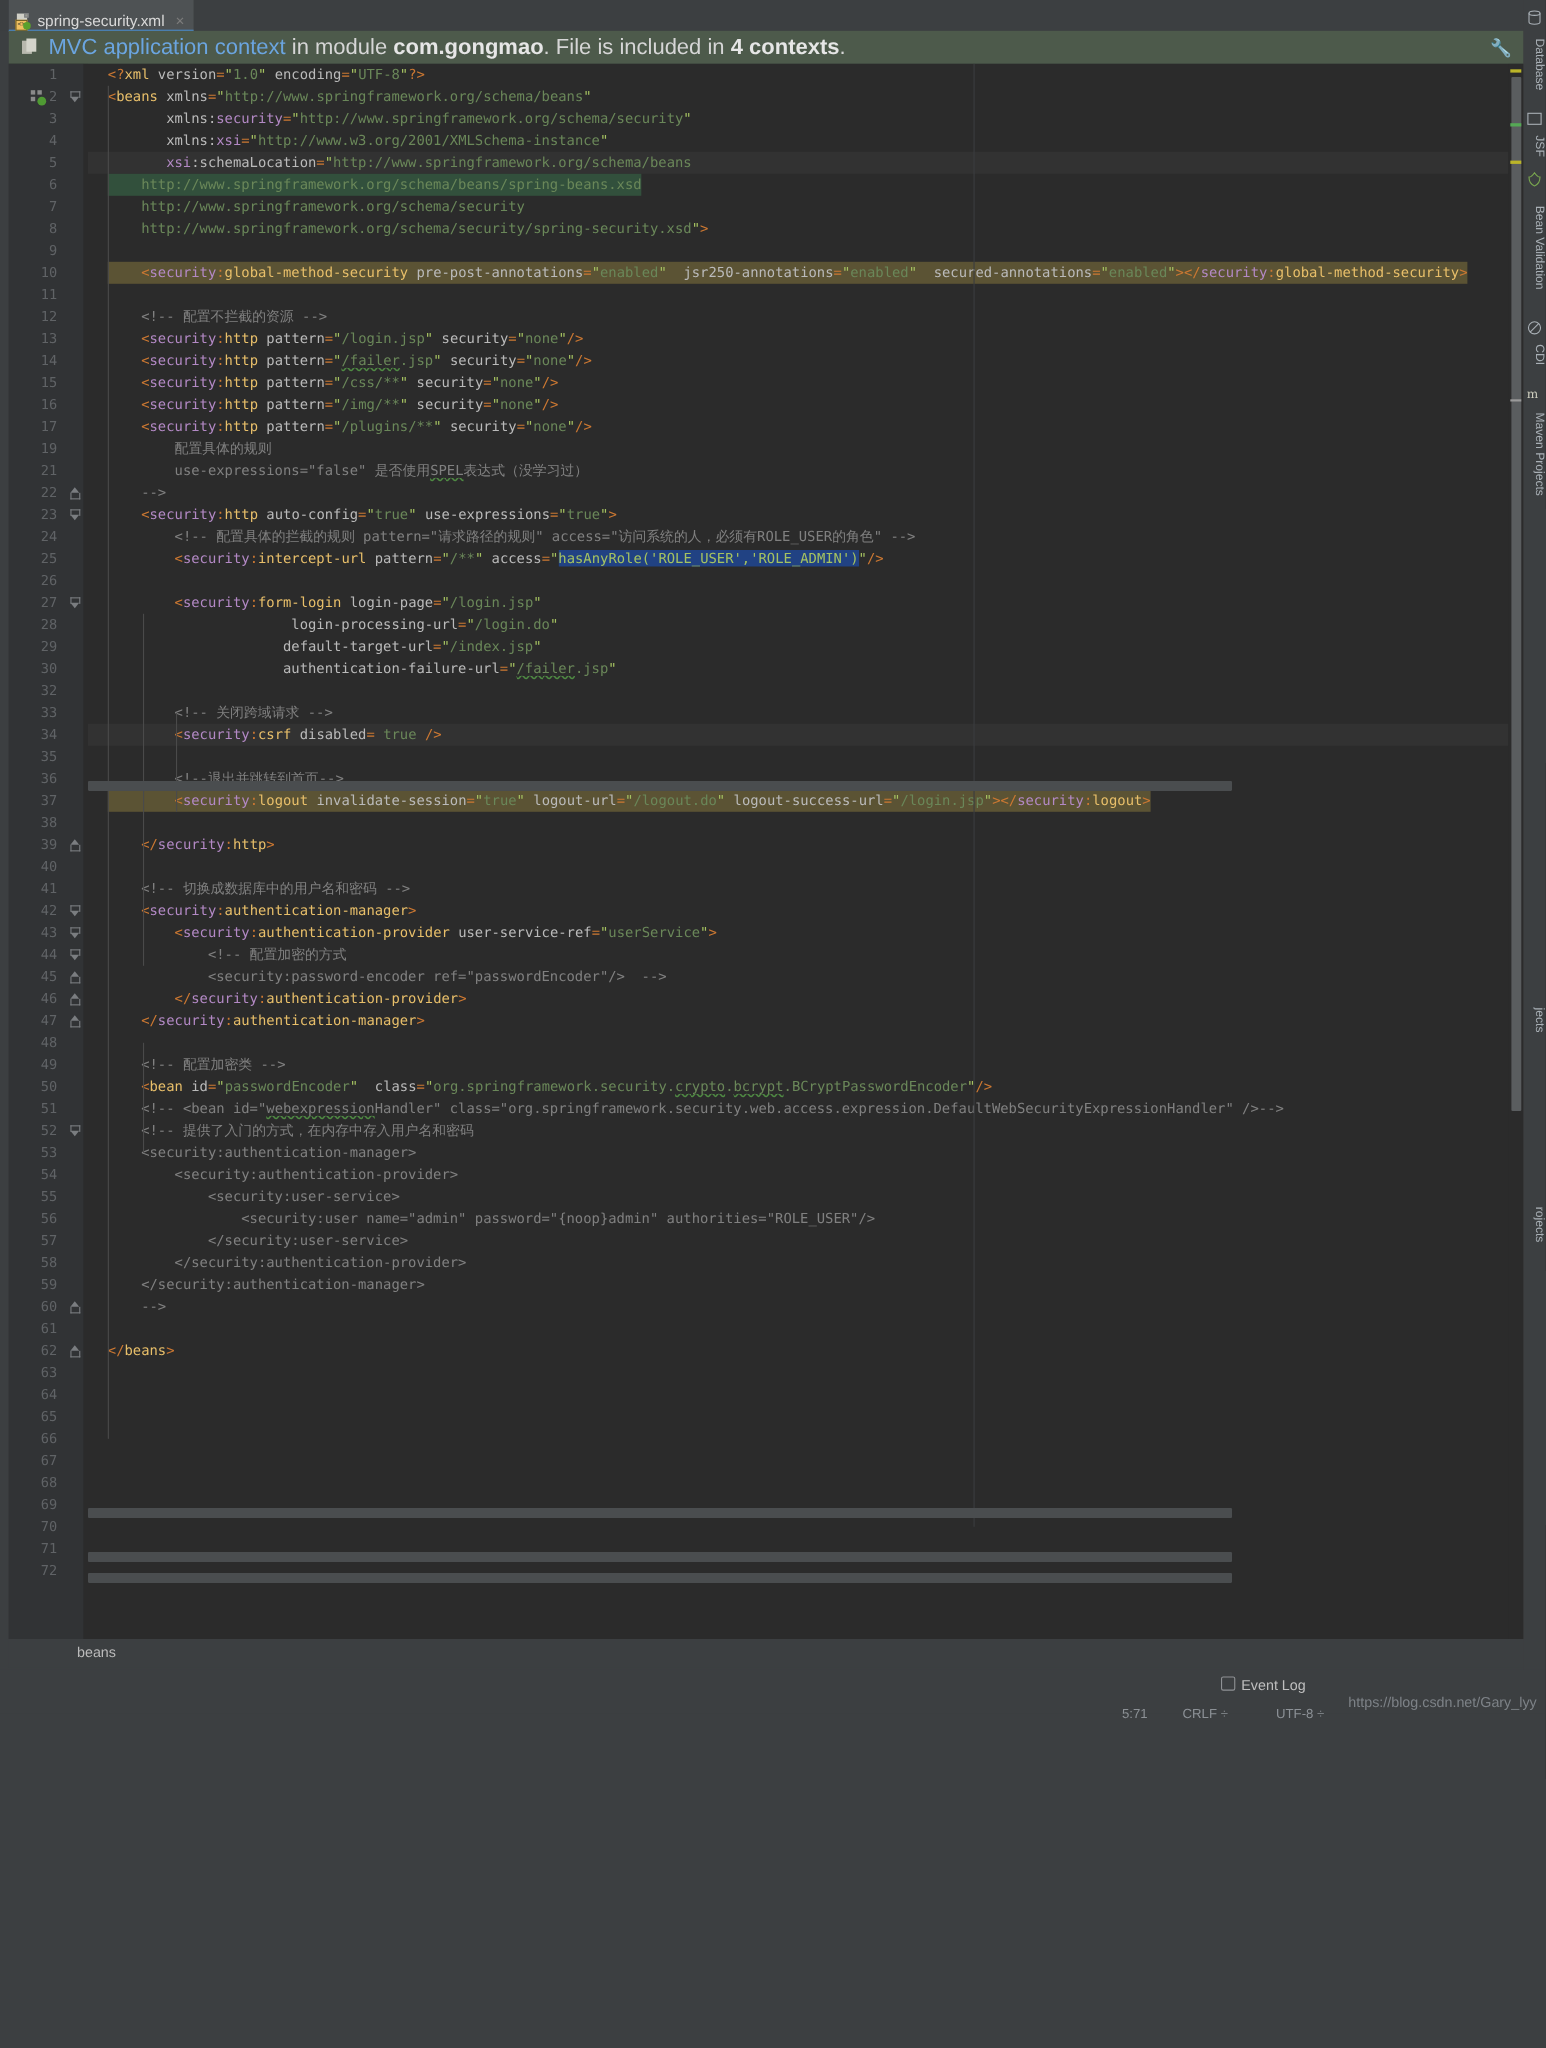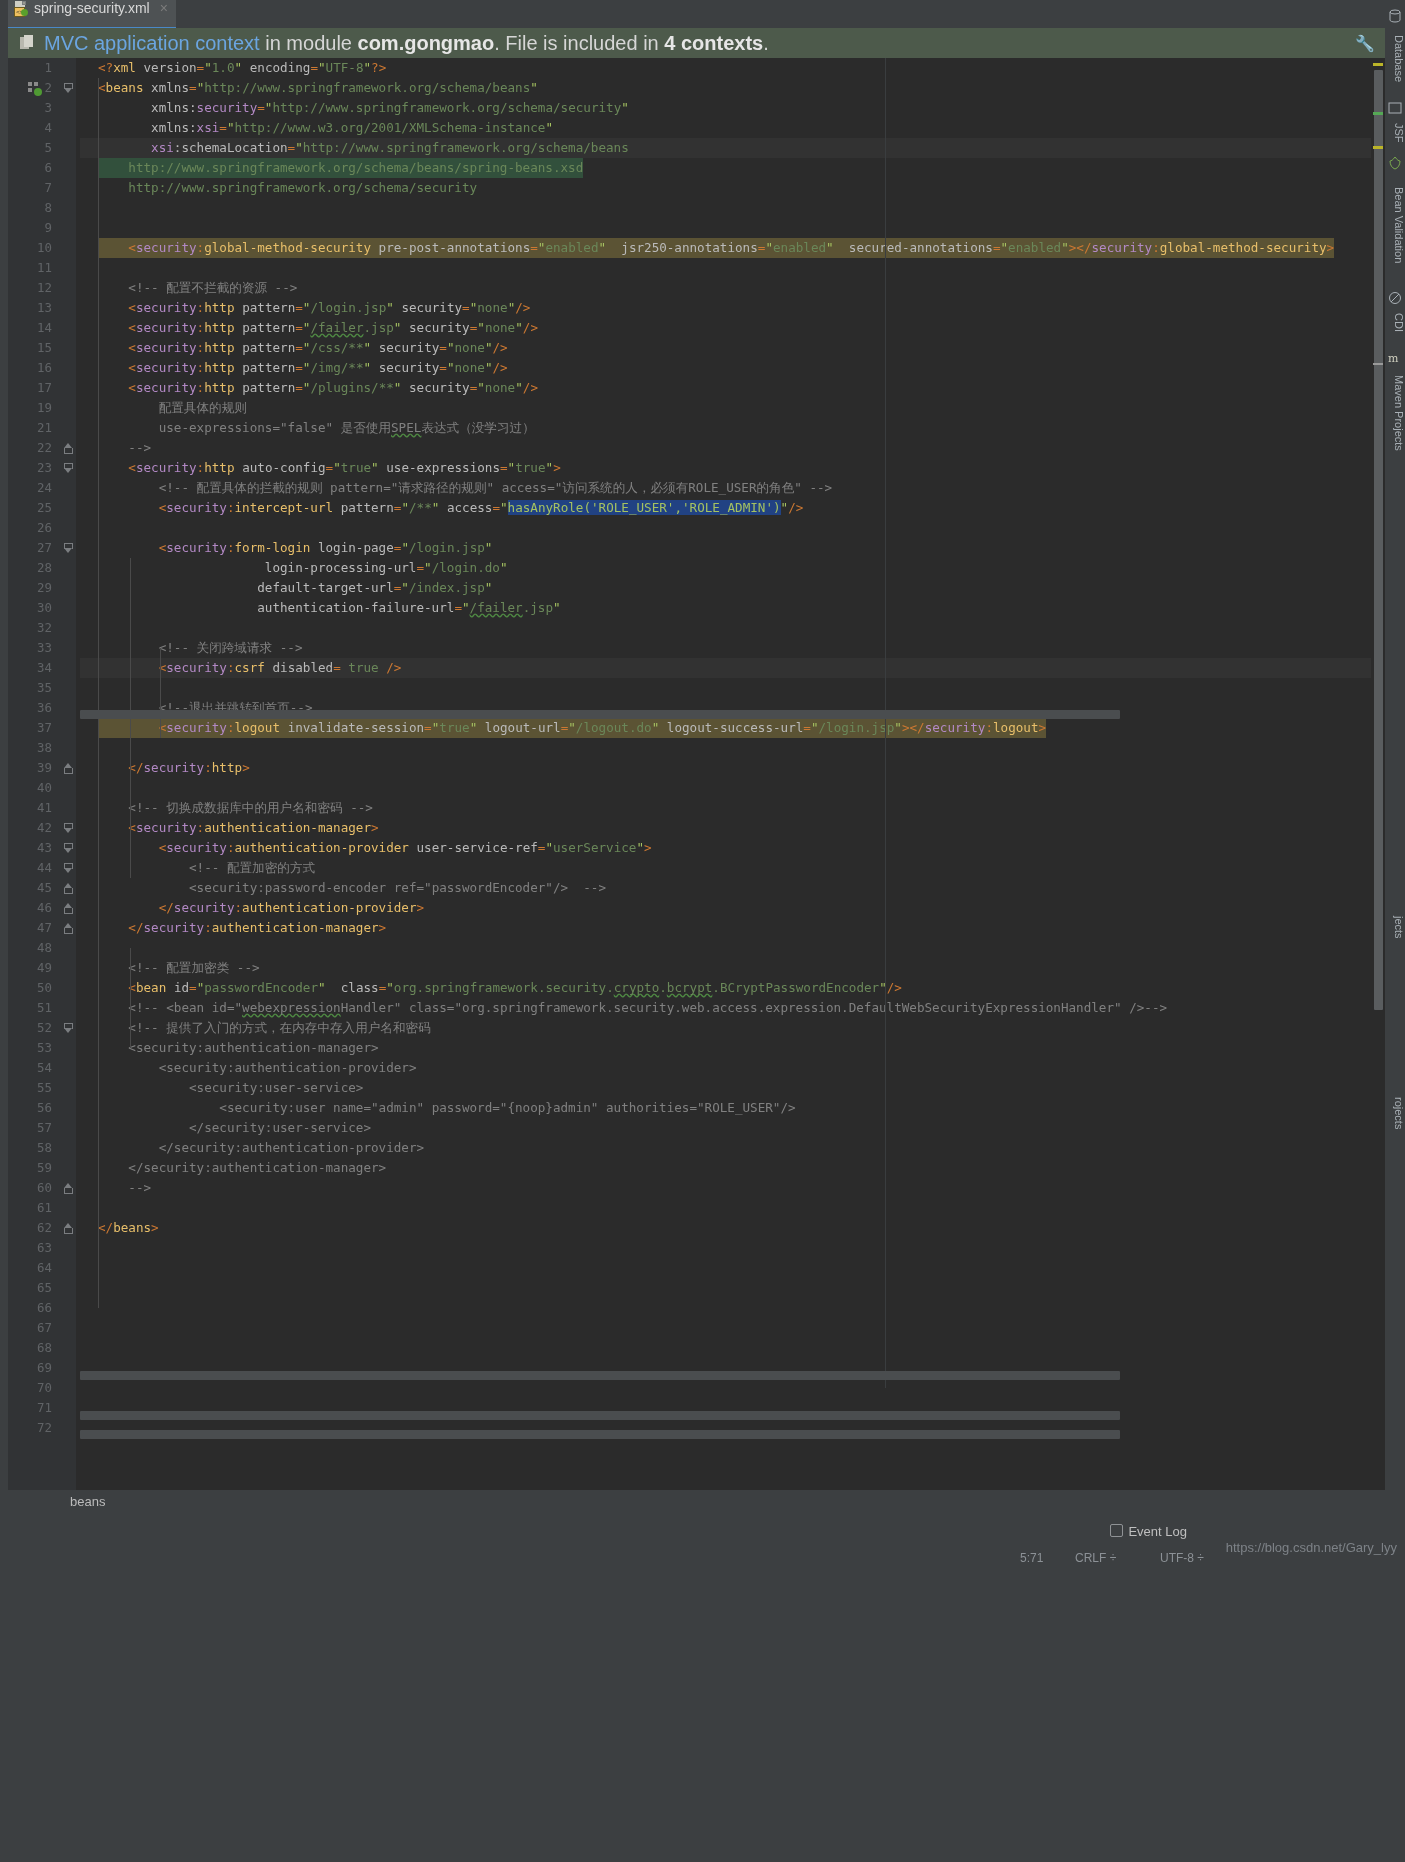--- a/index.html
+++ b/index.html
@@ -3,21 +3,21 @@
 <meta charset="utf-8">
 <style>
   html,body{margin:0;padding:0;background:#3c3f41;}
   body{
     width:1405px;height:1862px;overflow:hidden;position:relative;
     font-family:"DejaVu Sans Mono",monospace;
     -webkit-font-smoothing:none;
   }
   
   .tabbar{position:absolute;left:0;top:0;width:1385px;height:28px;background:#3c3f41;}
-  .tab{position:absolute;left:8px;top:0;height:27px;display:flex;align-items:flex-start;
+  .tab{position:absolute;left:8px;top:0;height:27px;display:flex;align-items:flex-end;
        padding:0 8px 0 6px;background:#4e5254;border-bottom:2px solid #4a88c7;}
   .tab .ficon{width:14px;height:16px;margin-right:6px;position:relative;flex:none;}
   .tab .ficon .pg{position:absolute;left:1px;top:1px;width:10px;height:13px;background:#cfcfc6;
       clip-path:polygon(0 0,70% 0,100% 25%,100% 100%,0 100%);}
   .tab .ficon .fold{position:absolute;left:7.5px;top:1px;width:4px;height:4px;background:#9a9a90;}
   .tab .ficon .bdg{position:absolute;left:0px;top:7px;width:9px;height:8px;background:#f0c060;
       border:1px solid #6b5a20;font-size:6px;color:#3b3b2a;line-height:7px;text-align:center;}
   .tab .ficon .dot{position:absolute;left:7px;top:9px;width:7px;height:7px;border-radius:50%;
       background:#5aa02c;}
   .tab .tlabel{font-family:"Liberation Sans",sans-serif;font-size:14px;color:#d8d8d8;}
@@ -136,21 +136,21 @@
   <div class="gutter"></div>
   <div class="gutter2"></div>
   <div class="lines" id="code-lines">
       <div class="ln"><span class="num">1</span><span class="code"><span class="op">&lt;?</span><span class="t">xml</span><span class="pl"> </span><span class="at">version</span><span class="op">=</span><span class="q">"</span><span class="v">1.0</span><span class="q">"</span><span class="pl"> </span><span class="at">encoding</span><span class="op">=</span><span class="q">"</span><span class="v">UTF-8</span><span class="q">"</span><span class="op">?&gt;</span></span></div>
       <div class="ln"><span class="num">2</span><span class="bean-badge"><span class="sq1"></span><span class="sq2"></span><span class="sq3"></span><span class="cir"></span></span><span class="fold dn"></span><span class="code"><span class="op">&lt;</span><span class="t">beans</span><span class="pl"> </span><span class="at">xmlns</span><span class="op">=</span><span class="q">"</span><span class="v">http://www.springframework.org/schema/beans</span><span class="q">"</span></span></div>
       <div class="ln"><span class="num">3</span><span class="code"><span class="pl">       </span><span class="at">xmlns:</span><span class="ns">security</span><span class="op">=</span><span class="q">"</span><span class="v">http://www.springframework.org/schema/security</span><span class="q">"</span></span></div>
       <div class="ln"><span class="num">4</span><span class="code"><span class="pl">       </span><span class="at">xmlns:</span><span class="ns">xsi</span><span class="op">=</span><span class="q">"</span><span class="v">http://www.w3.org/2001/XMLSchema-instance</span><span class="q">"</span></span></div>
       <div class="ln"><div class="rowhl"></div><span class="num">5</span><span class="code"><span class="pl">       </span><span class="ns">xsi</span><span class="at">:schemaLocation</span><span class="op">=</span><span class="q">"</span><span class="v">http://www.springframework.org/schema/beans</span></span></div>
       <div class="ln"><span class="num">6</span><span class="code hl-green"><span class="pl">    </span><span class="v">http://www.springframework.org/schema/beans/spring-beans.xsd</span></span></div>
       <div class="ln"><span class="num">7</span><span class="code"><span class="pl">    </span><span class="v">http://www.springframework.org/schema/security</span></span></div>
-      <div class="ln"><span class="num">8</span></div>
+      <div class="ln"><span class="num">8</span><span class="code"><span class="pl">    </span><span class="v">http://www.springframework.org/schema/security/spring-security.xsd</span><span class="q">"</span><span class="op">&gt;</span></span></div>
       <div class="ln"><span class="num">9</span><span class="code"></span></div>
       <div class="ln"><span class="num">10</span><span class="code hl-olive"><span class="pl">    </span><span class="op">&lt;</span><span class="ns">security</span><span class="op">:</span><span class="t">global-method-security</span><span class="pl"> </span><span class="at">pre-post-annotations</span><span class="op">=</span><span class="q">"</span><span class="v">enabled</span><span class="q">"</span><span class="pl">  </span><span class="at">jsr250-annotations</span><span class="op">=</span><span class="q">"</span><span class="v">enabled</span><span class="q">"</span><span class="pl">  </span><span class="at">secured-annotations</span><span class="op">=</span><span class="q">"</span><span class="v">enabled</span><span class="q">"</span><span class="op">&gt;&lt;/</span><span class="ns">security</span><span class="op">:</span><span class="t">global-method-security</span><span class="op">&gt;</span></span></div>
       <div class="ln"><span class="num">11</span><span class="code"></span></div>
       <div class="ln"><span class="num">12</span><span class="code"><span class="pl">    </span><span class="c">&lt;!-- 配置不拦截的资源 --&gt;</span></span></div>
       <div class="ln"><span class="num">13</span><span class="code"><span class="pl">    </span><span class="op">&lt;</span><span class="ns">security</span><span class="op">:</span><span class="t">http</span><span class="pl"> </span><span class="at">pattern</span><span class="op">=</span><span class="q">"</span><span class="v">/login.jsp</span><span class="q">"</span><span class="pl"> </span><span class="at">security</span><span class="op">=</span><span class="q">"</span><span class="v">none</span><span class="q">"</span><span class="op">/&gt;</span></span></div>
       <div class="ln"><span class="num">14</span><span class="code"><span class="pl">    </span><span class="op">&lt;</span><span class="ns">security</span><span class="op">:</span><span class="t">http</span><span class="pl"> </span><span class="at">pattern</span><span class="op">=</span><span class="q">"</span><span class="v squig">/failer</span><span class="v">.jsp</span><span class="q">"</span><span class="pl"> </span><span class="at">security</span><span class="op">=</span><span class="q">"</span><span class="v">none</span><span class="q">"</span><span class="op">/&gt;</span></span></div>
       <div class="ln"><span class="num">15</span><span class="code"><span class="pl">    </span><span class="op">&lt;</span><span class="ns">security</span><span class="op">:</span><span class="t">http</span><span class="pl"> </span><span class="at">pattern</span><span class="op">=</span><span class="q">"</span><span class="v">/css/**</span><span class="q">"</span><span class="pl"> </span><span class="at">security</span><span class="op">=</span><span class="q">"</span><span class="v">none</span><span class="q">"</span><span class="op">/&gt;</span></span></div>
       <div class="ln"><span class="num">16</span><span class="code"><span class="pl">    </span><span class="op">&lt;</span><span class="ns">security</span><span class="op">:</span><span class="t">http</span><span class="pl"> </span><span class="at">pattern</span><span class="op">=</span><span class="q">"</span><span class="v">/img/**</span><span class="q">"</span><span class="pl"> </span><span class="at">security</span><span class="op">=</span><span class="q">"</span><span class="v">none</span><span class="q">"</span><span class="op">/&gt;</span></span></div>
       <div class="ln"><span class="num">17</span><span class="code"><span class="pl">    </span><span class="op">&lt;</span><span class="ns">security</span><span class="op">:</span><span class="t">http</span><span class="pl"> </span><span class="at">pattern</span><span class="op">=</span><span class="q">"</span><span class="v">/plugins/**</span><span class="q">"</span><span class="pl"> </span><span class="at">security</span><span class="op">=</span><span class="q">"</span><span class="v">none</span><span class="q">"</span><span class="op">/&gt;</span></span></div>
       <div class="ln"><span class="num">19</span><span class="code"><span class="pl">        </span><span class="c">配置具体的规则</span></span></div>

